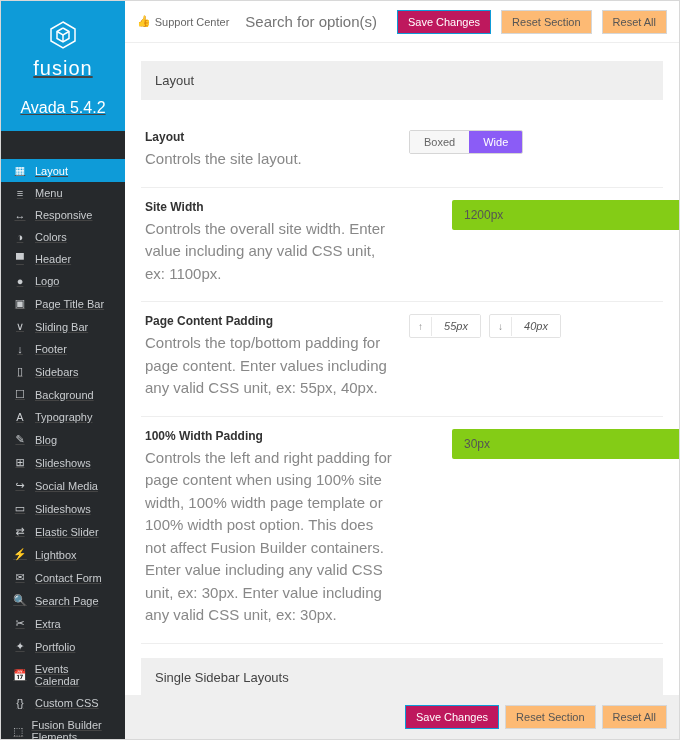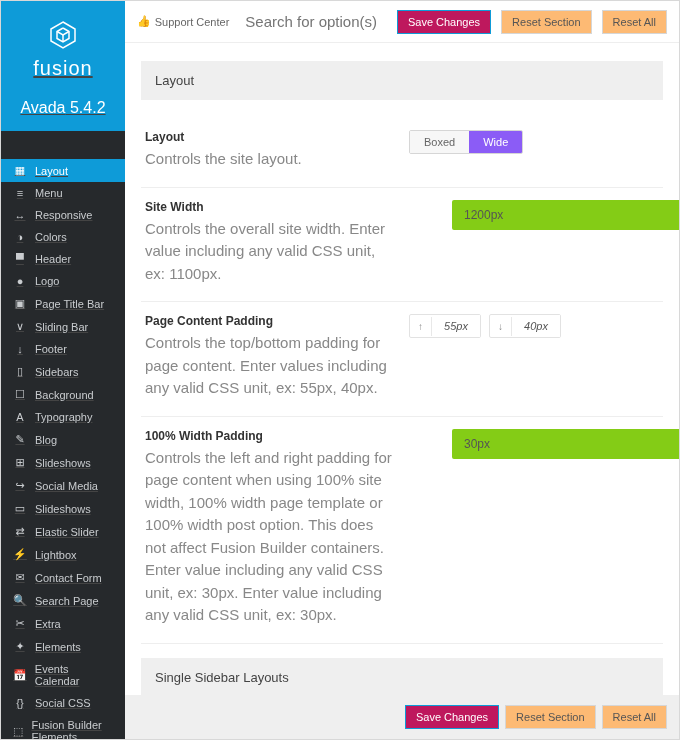--- a/index.html
+++ b/index.html
@@ -149,29 +149,29 @@
         <li>
           <span class="ico">🔍</span>
           <span>Search Page</span>
         </li>
         <li>
           <span class="ico">✂</span>
           <span>Extra</span>
         </li>
         <li>
           <span class="ico">✦</span>
-          <span>Elements</span>
+          <span>Portfolio</span>
         </li>
         <li>
           <span class="ico">📅</span>
           <span>Events Calendar</span>
         </li>
         <li>
           <span class="ico">{}</span>
-          <span>Social CSS</span>
+          <span>Custom CSS</span>
         </li>
         <li>
           <span class="ico">⬚</span>
           <span>Fusion Builder Elements</span>
         </li>
         <li>
           <span class="ico">⟲</span>
           <span>Import / Export</span>
         </li>
       </ul>

